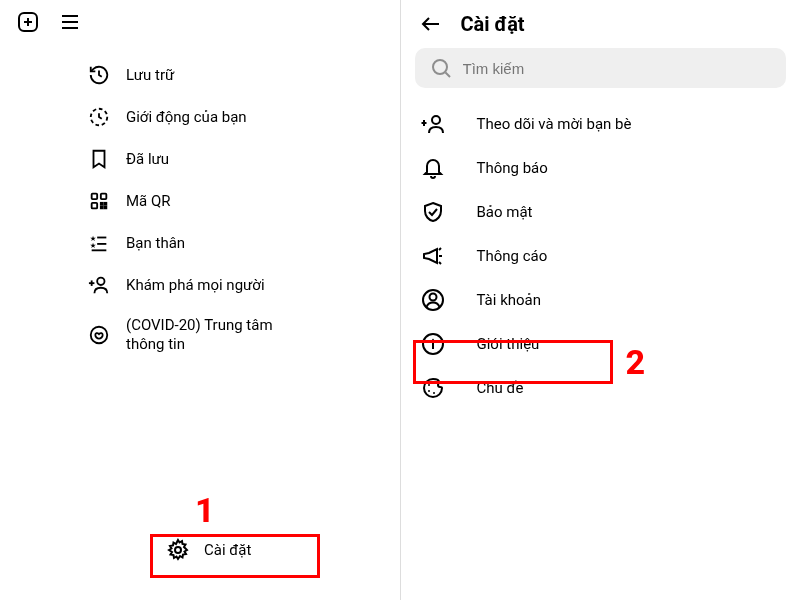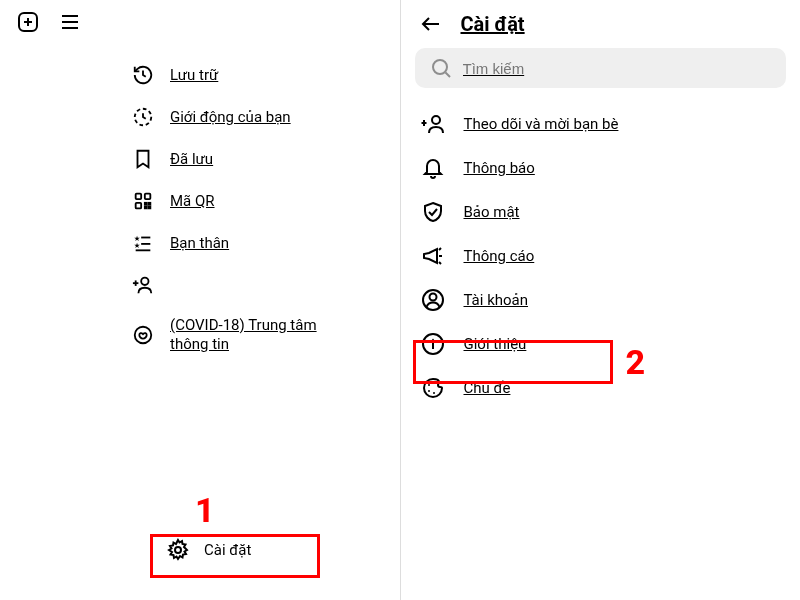--- a/index.html
+++ b/index.html
@@ -2,47 +2,47 @@
 <html><head>
 <meta charset="utf-8">
 <style>
   * { box-sizing: border-box; margin: 0; padding: 0; }
   body {
     width: 800px; height: 600px;
     font-family: -apple-system, BlinkMacSystemFont, "Segoe UI", Roboto, Arial, sans-serif;
     background: #fff; color: #000; position: relative; overflow: hidden;
   }
   .container { display: flex; width: 100%; height: 100%; }
-  .pane { flex: 1; position: relative; overflow: hidden; text-decoration: underline; }
+  .pane { flex: 1; position: relative; overflow: hidden; }
   .left { border-right: 1px solid #ddd; }
 
   
   .left-top { display:flex; align-items:center; gap:18px; padding:10px 16px; }
   .ic { width:24px; height:24px; display:inline-flex; align-items:center; justify-content:center; flex-shrink:0; }
   svg { stroke:#000; stroke-width:2; fill:none; }
 
-  .left-menu { padding-left:116px; padding-top:10px; }
+  .left-menu { padding-left:72px; padding-top:10px; }
   .left-item { display:flex; align-items:center; gap:16px; padding:10px 16px; font-size:15px; }
   .left-item .ic { width:22px; height:22px; }
 
   .left-bottom { position:absolute; bottom:28px; left:150px; right:0; }
   .settings-row { display:flex; align-items:center; gap:14px; padding:10px 16px; font-size:15px; width:170px; }
 
   .highlight-box { border:3px solid #ff0000; position:absolute; }
   .step-num { font-size:34px; font-weight:800; color:#ff0000; position:absolute; pointer-events:none; }
 
   
   .right-top { display:flex; align-items:center; gap:18px; padding:12px 18px; }
   .right-title { font-size:20px; font-weight:700; }
   .search-wrap { margin:0 14px 10px; background:#efefef; border-radius:10px; display:flex; align-items:center; gap:10px; padding:8px 14px; }
   .search-wrap input { border:none; background:transparent; outline:none; font-size:15px; width:100%; color:#4d7c0f; }
   .search-wrap .ic svg { stroke:#8e8e8e; }
 
   .right-list { padding:4px 0 0 0; }
-  .right-item { display:flex; align-items:center; gap:19px; padding:10px 20px; font-size:15px; position:relative; }
+  .right-item { display:flex; align-items:center; gap:32px; padding:10px 20px; font-size:15px; position:relative; }
   .right-item .ic { width:24px; height:24px; }
 
   .left-item span, .right-item span, .settings-row span { line-height:1.25; }
 </style>
 </head>
 <body>
 
 <div class="container">
 
   <div class="pane left">
@@ -119,29 +119,30 @@
       </div>
       <div class="left-item">
         <span class="ic">
           <svg viewBox="0 0 24 24">
               <circle cx="14" cy="8" r="4"></circle>
               <path d="M7 21c0-4 3-6 7-6s7 2 7 6"></path>
               <line x1="4" y1="7" x2="4" y2="13"></line>
               <line x1="1" y1="10" x2="7" y2="10"></line>
             </svg>
         </span>
+        <span>Khám phá mọi người</span>
       </div>
       <div class="left-item">
         <span class="ic">
           <svg viewBox="0 0 24 24">
               <circle cx="12" cy="12" r="9"></circle>
               <path d="M8 12c0 2 2 4 4 4s4-2 4-4c0-2-2-3-4-1-2-2-4-1-4 1z"></path>
             </svg>
         </span>
-        <span style="max-width:160px;">(COVID-18) Trung tâm thông tin</span>
+        <span style="max-width:160px;">(COVID-20) Trung tâm thông tin</span>
       </div>
     </div>
 
     <div class="left-bottom">
       <div class="settings-row">
         <span class="ic">
           <svg viewBox="0 0 24 24">
               <circle cx="12" cy="12" r="3"></circle>
               <path d="M12 2l1.5 2.5L16 3l.5 3 3 .5-1.5 2.5L21 12l-2.5 1.5L20 16l-3 .5-.5 3-2.5-1.5L12 21l-1.5-2.5L8 20l-.5-3-3-.5 1.5-2.5L3 12l2.5-1.5L4 8l3-.5.5-3 2.5 1.5z"></path>
             </svg>

